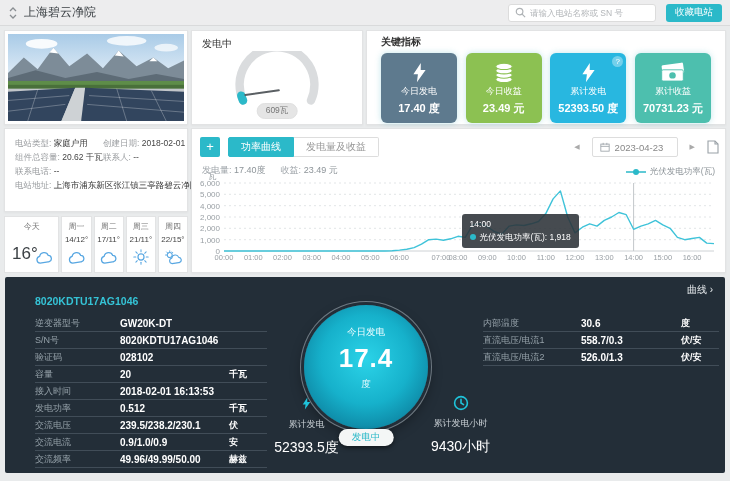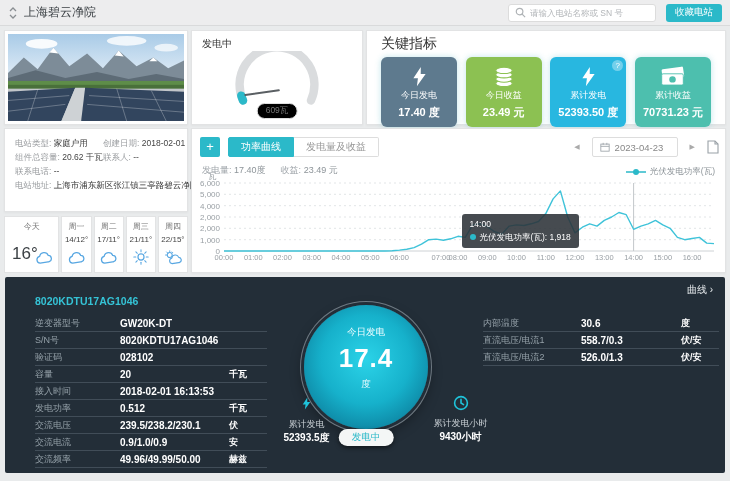--- a/index.html
+++ b/index.html
@@ -20,23 +20,23 @@
              font-size:9.5px; cursor:pointer; }
 
   
   .card { background:#fff; border:1px solid #e2e3e4; box-shadow:0 1px 2px rgba(0,0,0,.04); }
 
   .row1 { position:absolute; top:30px; left:4px; width:722px; height:95px; display:flex; gap:3px; }
   .photo-card { width:184px; padding:3px; }
   .gauge-card { width:172px; position:relative; padding:6px 10px; }
   .gauge-title { font-size:10px; color:#333; }
   .gauge-pill { position:absolute; left:50%; transform:translateX(-50%); bottom:5px; font-size:8.5px; color:#777;
-                background:#000000; border:1px solid #e0e0e0; border-radius:8px; padding:1px 8px; }
+                background:#e5e5e5; border:1px solid #e0e0e0; border-radius:8px; padding:1px 8px; }
   .kpi-card-panel { flex:1; padding:4px 14px; }
-  .kpi-title { font-size:14px; font-weight:normal; color:#333; }
+  .kpi-title { font-size:10px; font-weight:bold; color:#333; }
   .kpi-cards { display:flex; justify-content:space-between; margin-top:4px; }
   .kpi-card { width:76px; height:70px; border-radius:6px; color:#fff; display:flex; flex-direction:column;
               align-items:center; padding:6px 2px 7px; position:relative; box-shadow:0 0 6px rgba(120,200,210,.45); }
   .kpi-icon { flex:1; display:flex; align-items:center; justify-content:center; }
   .kpi-label { font-size:9px; }
   .kpi-value { font-size:11px; font-weight:bold; margin-top:3px; white-space:nowrap; }
   .kpi-help { position:absolute; top:3px; right:3px; width:11px; height:11px; border-radius:50%;
               background:rgba(255,255,255,.35); color:#fff; font-size:8px; display:flex; align-items:center; justify-content:center; }
 
   
@@ -102,21 +102,21 @@
   .inv-unit { width:38px; color:#fff; font-weight:bold; }
   .big-gauge { position:absolute; left:299px; top:28px; width:124px; height:124px; border-radius:50%;
                background:radial-gradient(circle at 50% 44%, #2bd3e8 0%, #16b1cb 48%, #0d83a0 80%, #0a6a85 100%);
                box-shadow:0 0 0 3px #232e38, 0 0 0 4px #6f7a83, 0 5px 14px rgba(0,0,0,.45);
                display:flex; flex-direction:column; align-items:center; color:#fff; }
   .bg-label { font-size:9.5px; margin-top:21px; color:#eafcff; }
   .bg-value { font-size:26px; font-weight:bold; margin-top:4px; letter-spacing:1px; }
   .bg-unit { font-size:9.5px; margin-top:4px; color:#eafcff; }
   .metric-block { position:absolute; width:95px; text-align:center; color:#fff; }
   .metric-block .m-label { font-size:9px; color:#c9d0d5; margin-top:2px; }
-  .metric-block .m-value { font-size:10px; font-weight:bold; margin-top:0; }
+  .metric-block .m-value { font-size:14px; font-weight:normal; margin-top:8px; }
   .status-pill { position:absolute; left:361px; top:152px; transform:translateX(-50%); background:#f4f6f6;
                  color:#2bb9c9; font-size:9.5px; padding:2px 13px; border-radius:9px; box-shadow:0 2px 4px rgba(0,0,0,.5); }
 </style>
 </head>
 <body>
 
 <header class="topbar">
   <div class="title-wrap">
     <span style="line-height:0;cursor:pointer;">
       <svg width="10" height="14" viewBox="0 0 10 14">

